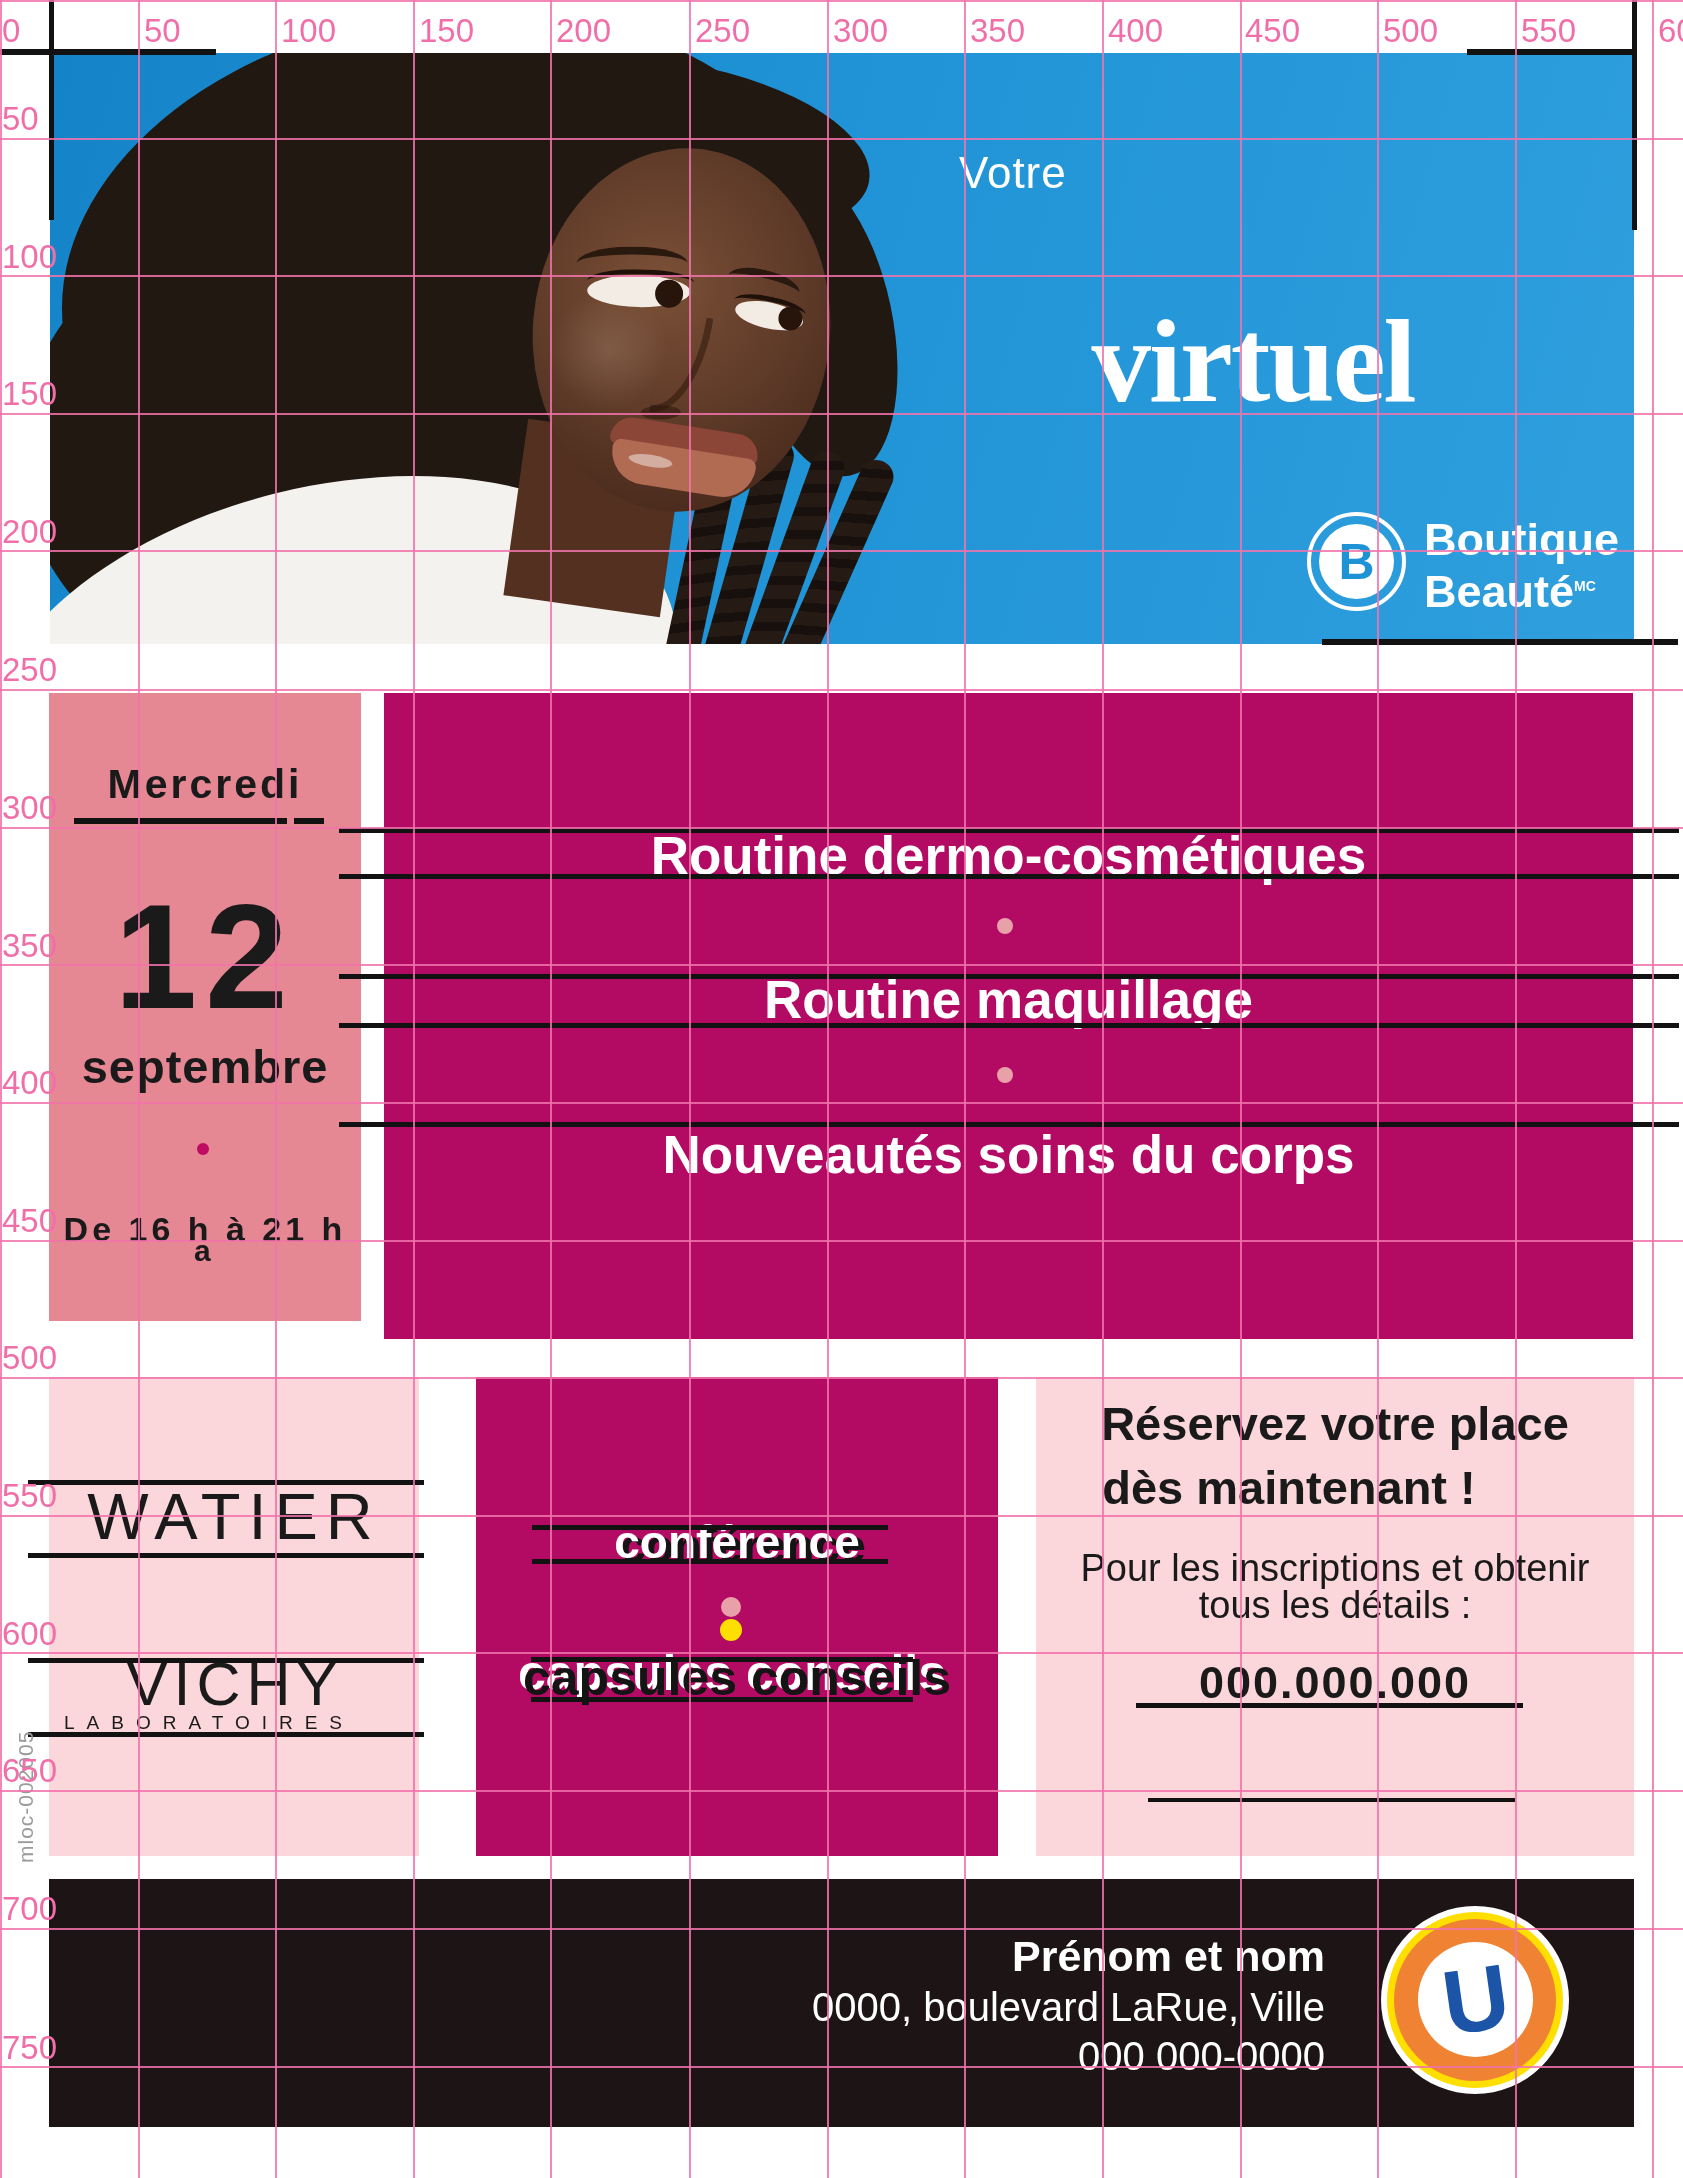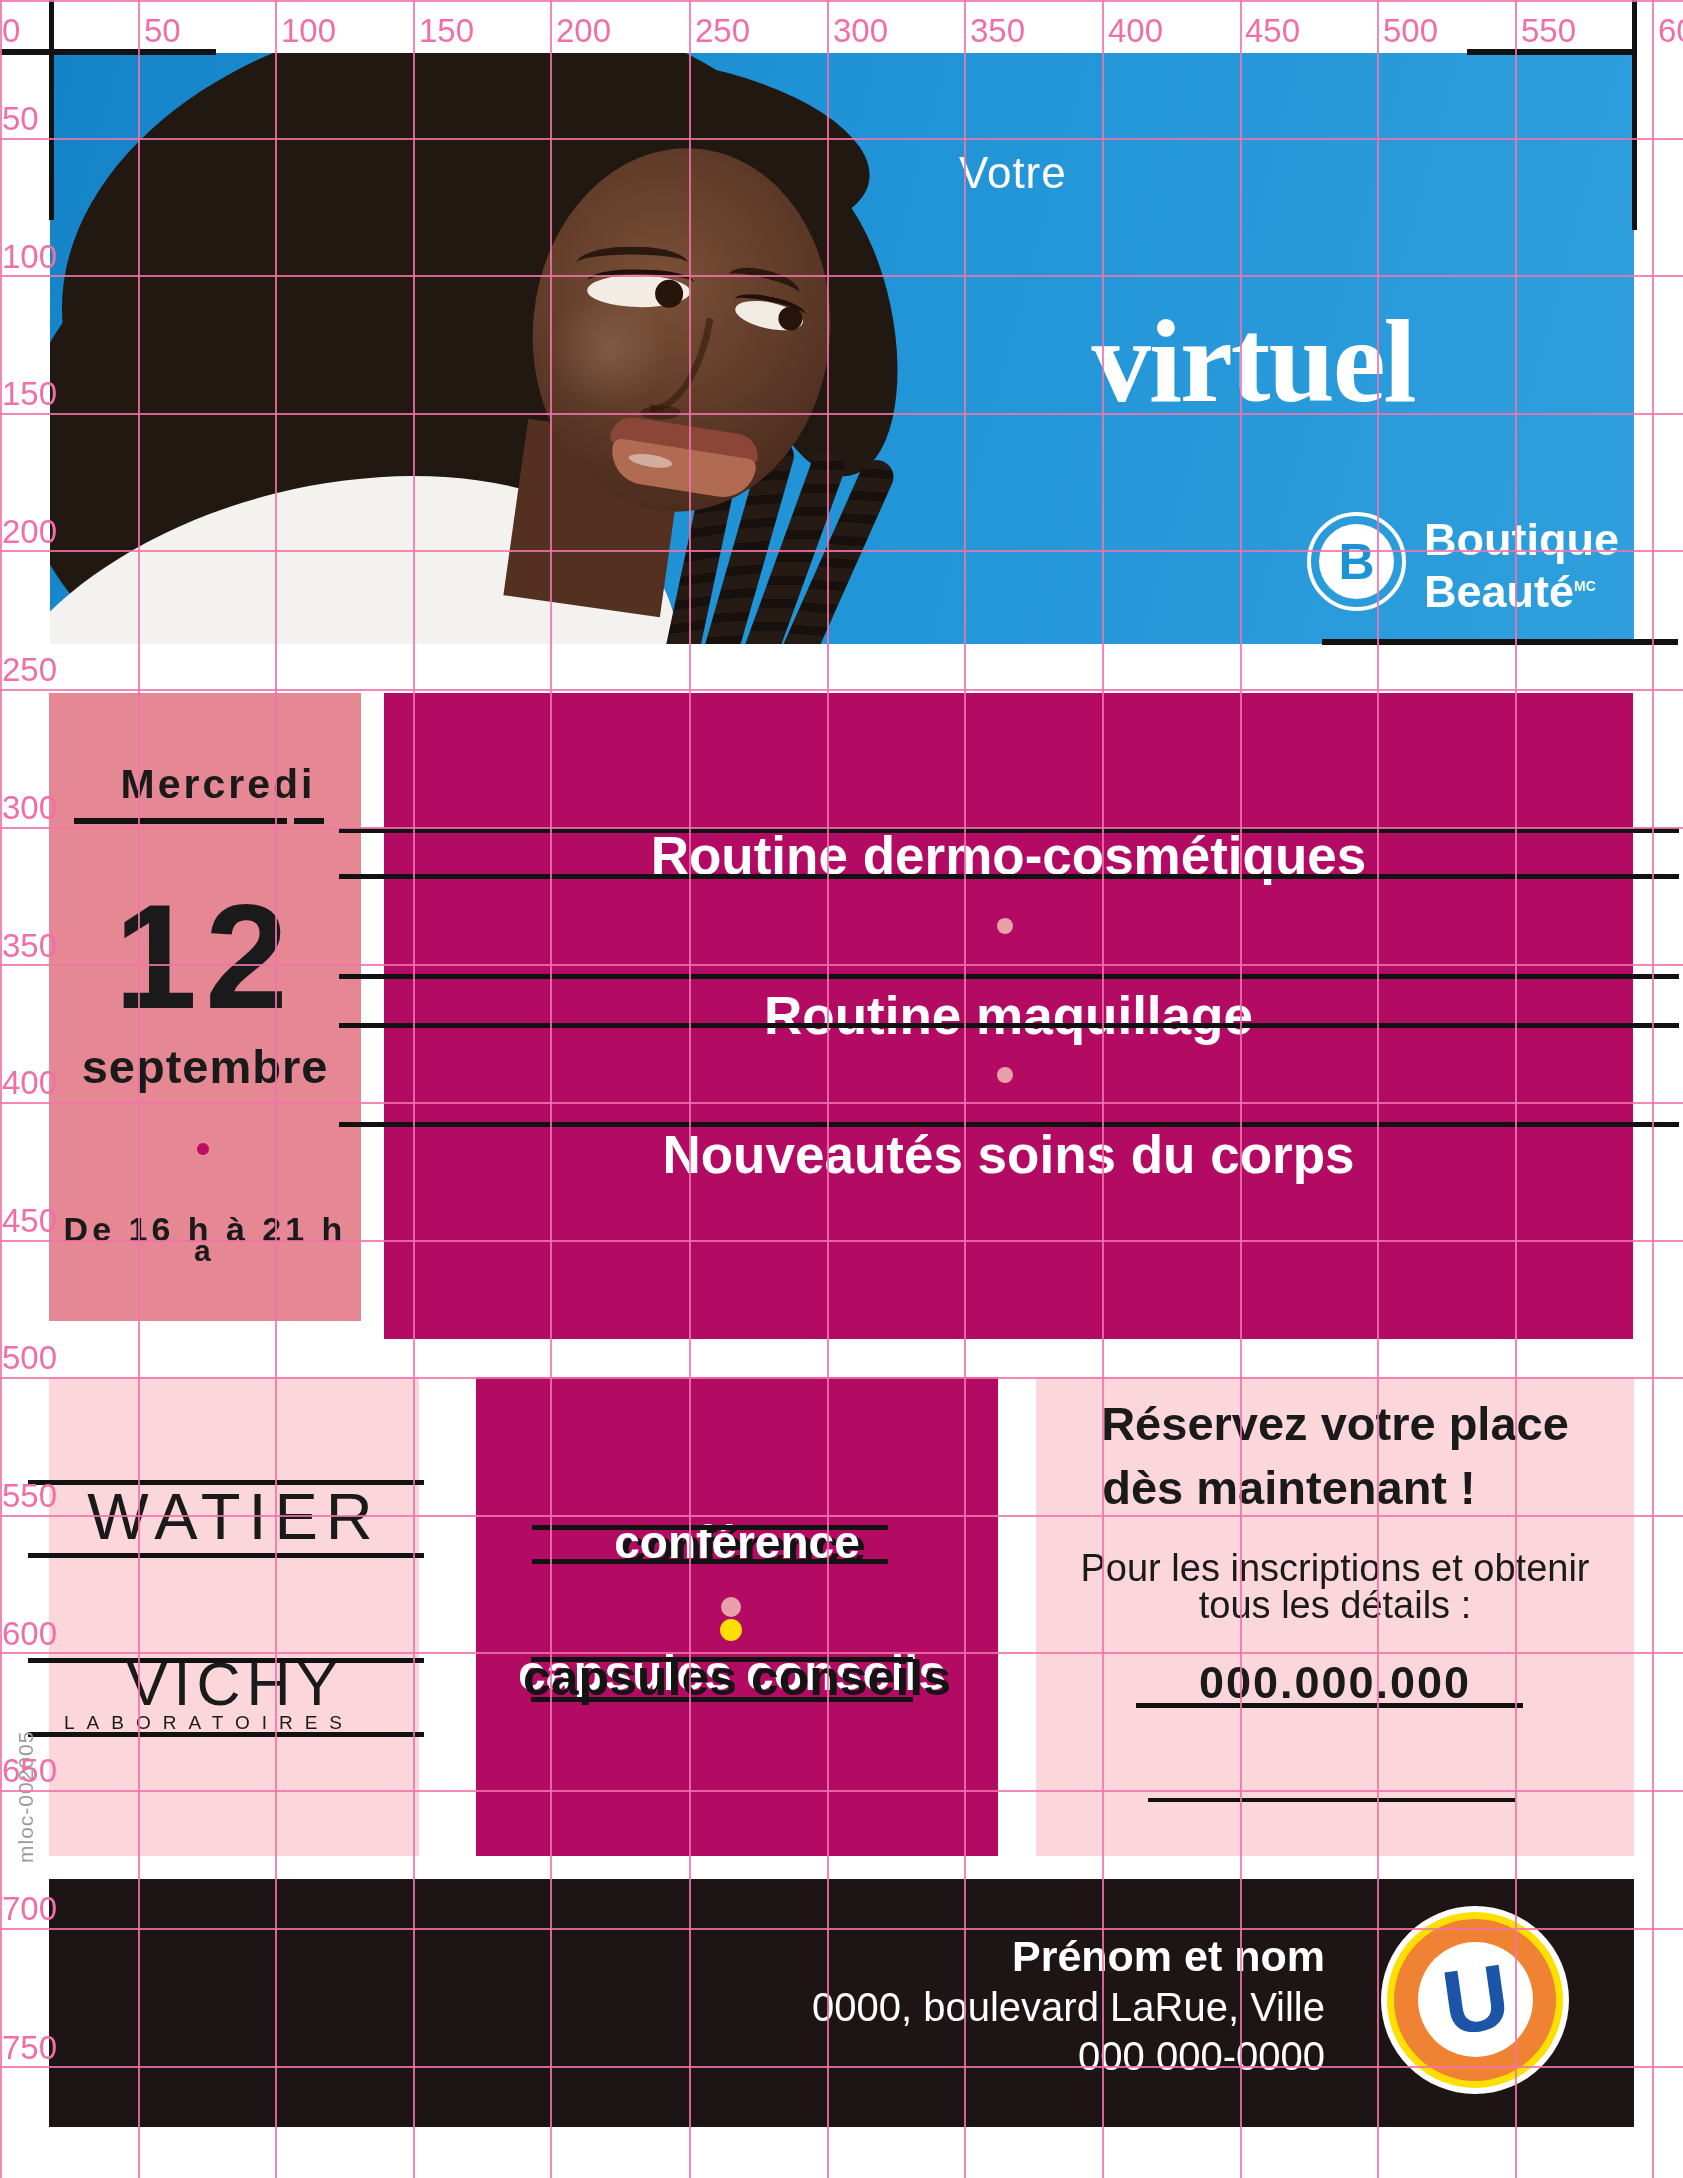--- a/index.html
+++ b/index.html
@@ -85,31 +85,31 @@
       <div class="abs" style="left:1257px;top:459px;width:91px;height:91px;border:4px solid #fff;border-radius:50%;"></div>
       <div class="abs" style="left:1269px;top:471px;width:75px;height:75px;background:#fff;border-radius:50%;display:flex;align-items:center;justify-content:center;font-weight:700;font-size:50px;color:#1d93d6;">B</div>
       <div class="abs w bold" style="left:1374px;top:463px;font-size:45px;line-height:47px;">
         <span>Boutique</span><br>
         <span>Beauté</span><sup>MC</sup>
       </div>
     </div>
   </div>
 
   <div id="date-panel" class="abs"></div>
-  <div class="ctr k bold" style="left:62px;top:761px;width:312px;font-size:41px;letter-spacing:3px;">Mercredi</div>
+  <div class="ctr k bold" style="left:49px;top:761px;width:312px;font-size:41px;letter-spacing:3px;">Mercredi</div>
   <div class="ctr k" style="left:49px;top:871px;width:312px;font-size:149px;font-weight:800;letter-spacing:8px;">12</div>
   <div class="ctr k bold" style="left:49px;top:1039px;width:312px;font-size:47px;letter-spacing:1px;">septembre</div>
   <div class="dot" style="left:197px;top:1143px;width:12px;height:12px;background:#bf0c62;"></div>
   <div class="ctr k bold" style="left:49px;top:1210px;width:312px;font-size:34px;letter-spacing:4px;">De 16 h à 21 h</div>
   <div class="abs k bold" style="left:194px;top:1234px;font-size:30px;">a</div>
 
   <div id="program-panel" class="abs"></div>
   <div class="ctr w bold" style="left:384px;top:825px;width:1249px;font-size:53px;">Routine dermo-cosmétiques</div>
   <div class="dot" style="left:997px;top:918px;width:16px;height:16px;background:#e9a1a9;"></div>
-  <div class="ctr w bold" style="left:384px;top:969px;width:1249px;font-size:53px;margin-top:16px;">Routine maquillage</div>
+  <div class="ctr w bold" style="left:384px;top:969px;width:1249px;font-size:53px;">Routine maquillage</div>
   <div class="dot" style="left:997px;top:1067px;width:16px;height:16px;background:#e9a1a9;"></div>
   <div class="ctr w bold" style="left:384px;top:1124px;width:1249px;font-size:53px;">Nouveautés soins du corps</div>
 
   <div id="brands-panel" class="abs"></div>
   <div class="ctr k" style="left:49px;top:1479px;width:370px;font-size:65px;font-weight:400;letter-spacing:8px;">WATIER</div>
   <div class="ctr k" style="left:49px;top:1649px;width:372px;font-size:61px;font-weight:400;letter-spacing:6px;">VICHY</div>
   <div class="ctr k" style="left:54px;top:1712px;width:310px;font-size:19px;font-weight:400;letter-spacing:12px;">LABORATOIRES</div>
 
   <div id="formats-panel" class="abs"></div>
   <div class="ctr w bold" style="left:476px;top:1515px;width:522px;font-size:46px;text-shadow:6px 4px 0 #141414;">conférence</div>

